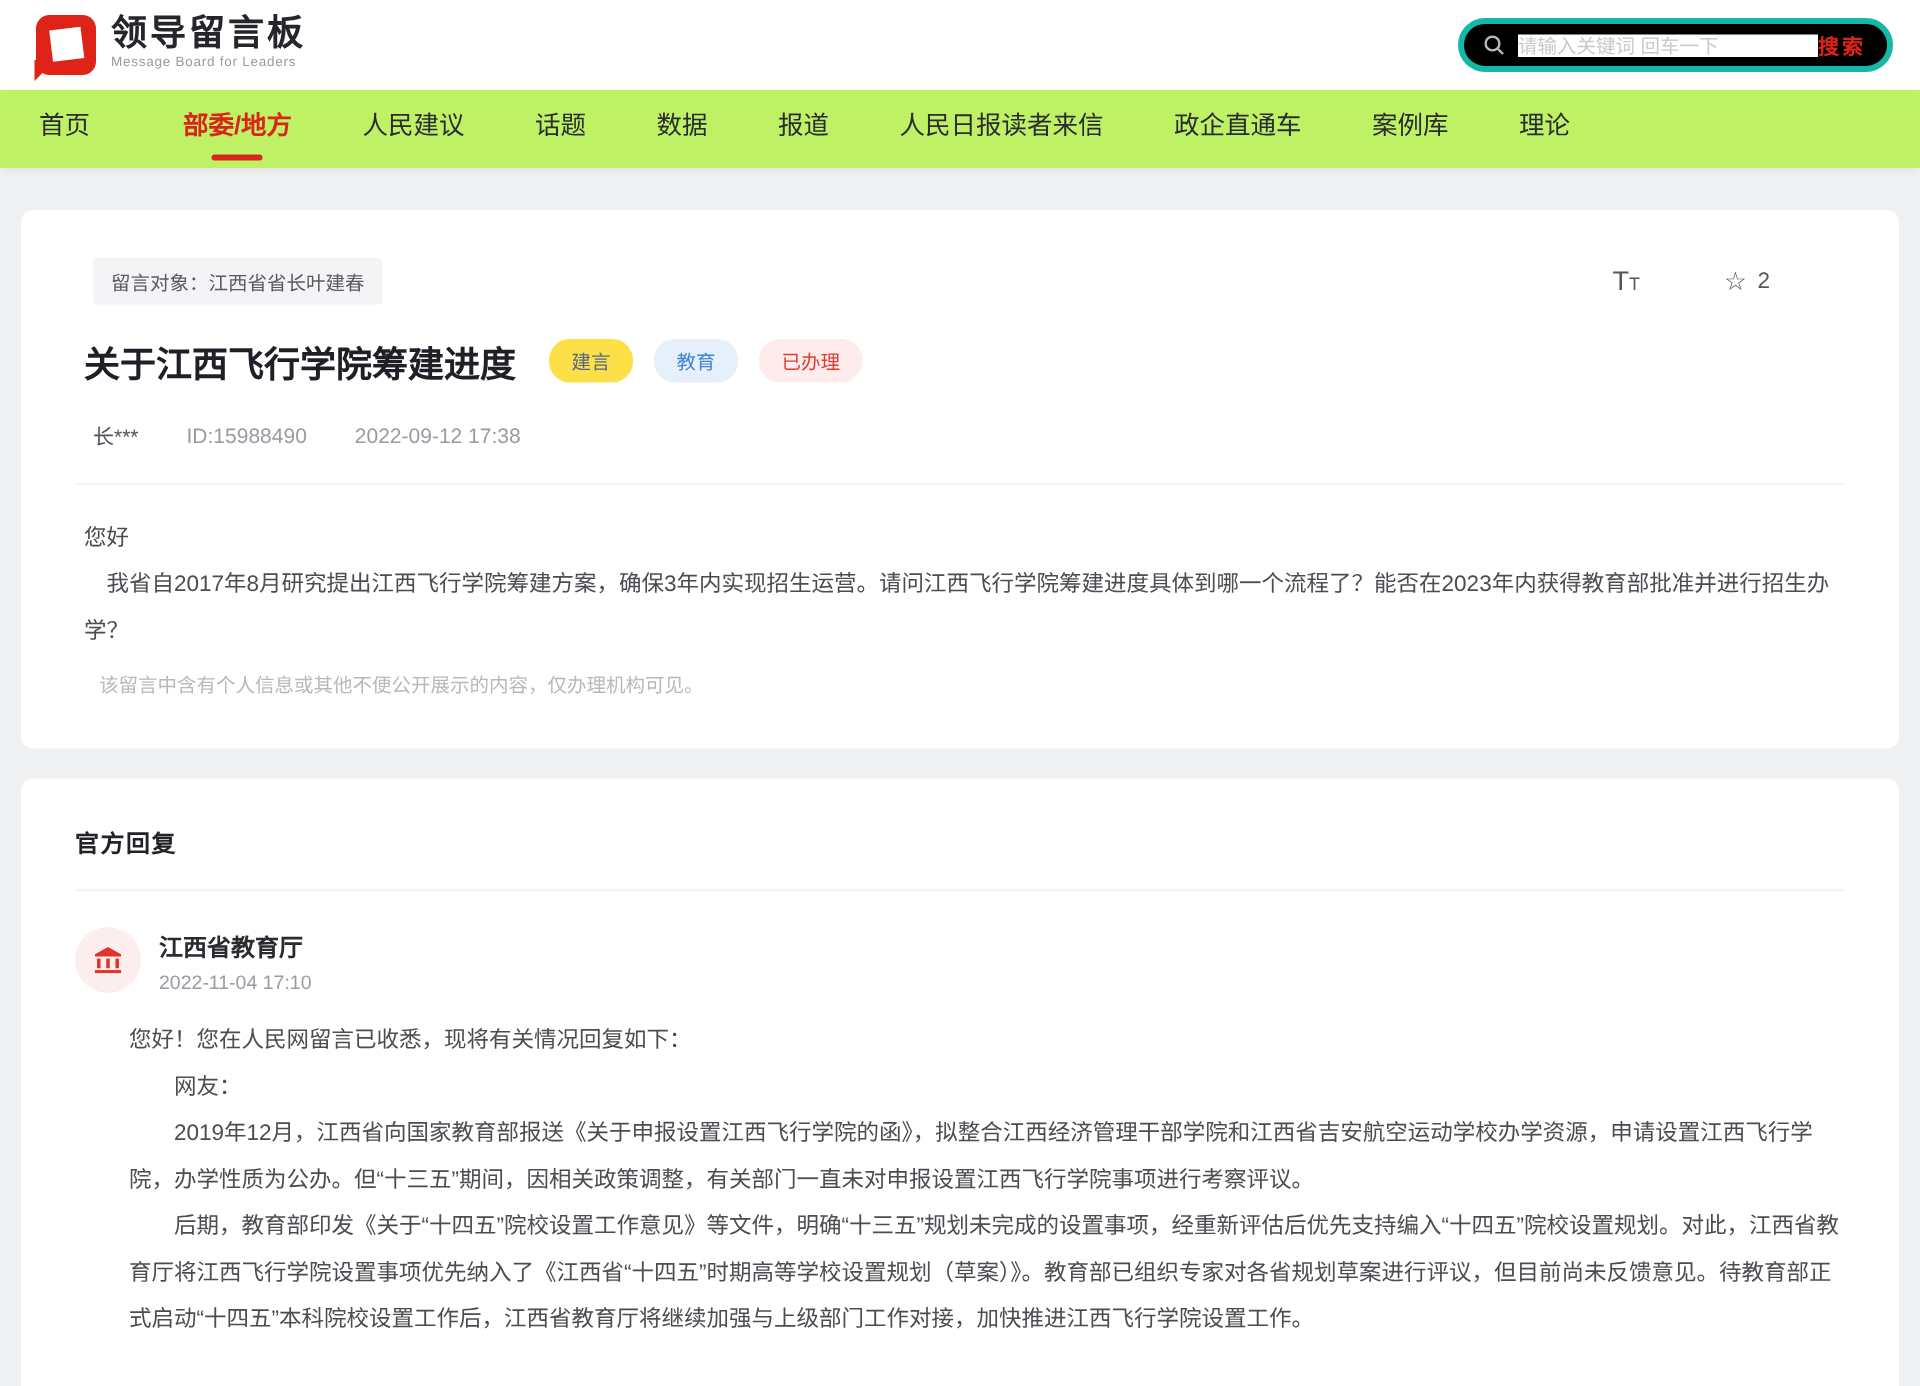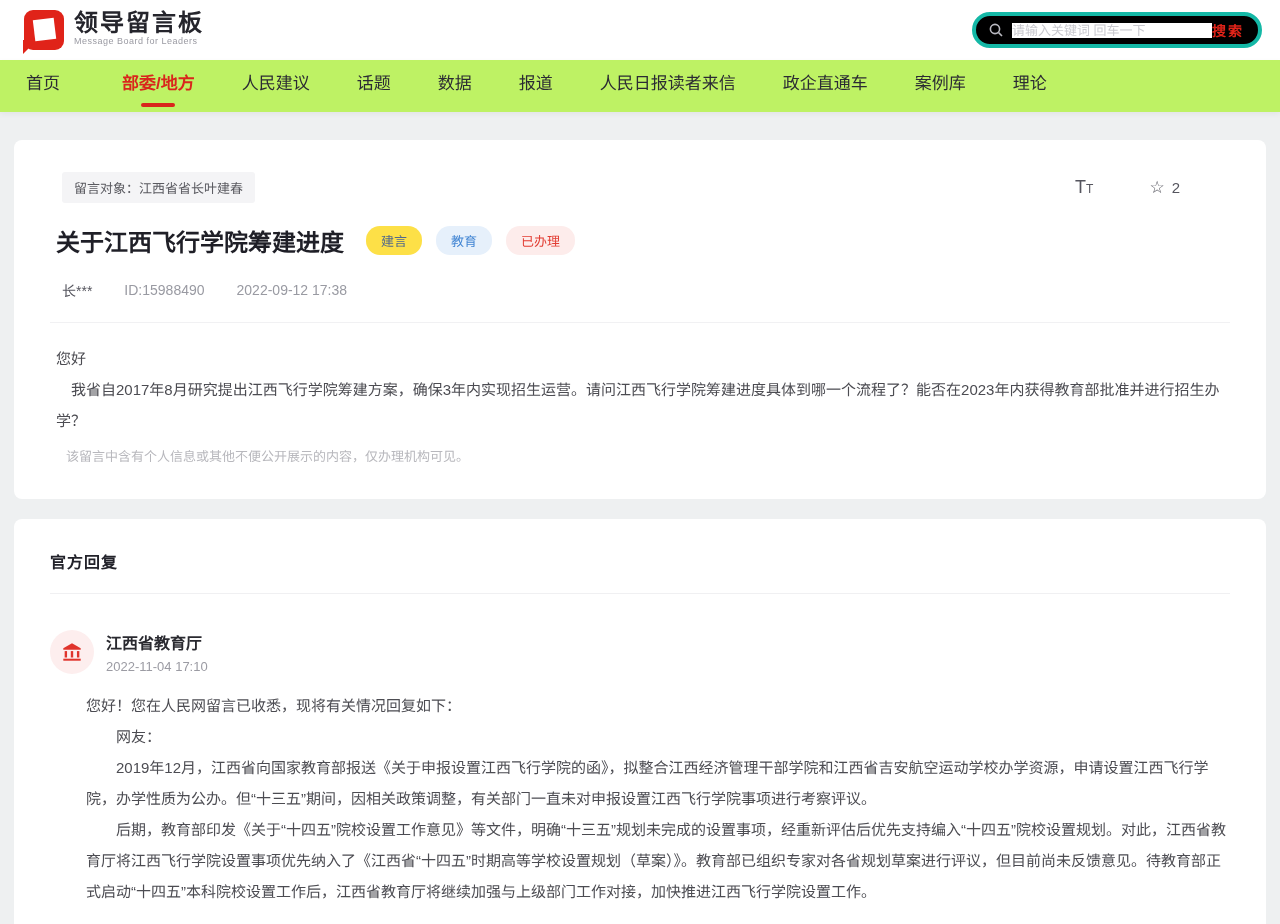--- a/index.html
+++ b/index.html
@@ -68,21 +68,21 @@
   .msg-divider { border-top:1px solid #f1f1f3; margin-top:22px; }
 
   .msg-body { margin:20px 0 0 6px; font-size:15px; line-height:31px; color:#4c4c52; }
   .msg-body p { margin:0; }
   .msg-body p:nth-child(2), .msg-body p:nth-child(3) { text-indent:1em; }
   .privacy-note { margin:10px 0 0 16px; font-size:13px; color:#b8b8bd; }
 
   .reply-card { padding:30px 36px 40px 36px; }
   .reply-title { font-size:16px; font-weight:bold; color:#22222a; letter-spacing:1px; }
   .reply-divider { border-top:1px solid #f0f0f2; margin-top:20px; }
-  .agency-row { display:flex; align-items:flex-start; gap:12px; margin-top:36px; }
+  .agency-row { display:flex; align-items:flex-start; gap:12px; margin-top:24px; }
   .agency-avatar { width:44px; height:44px; border-radius:50%; background:#fdeeee;
     display:flex; align-items:center; justify-content:center; color:#e0342c; flex:0 0 44px; }
   .agency-name { font-size:16px; font-weight:bold; color:#2a2a30; }
   .agency-time { font-size:13px; color:#9b9ba3; margin-top:5px; }
   .reply-body { margin:16px 0 0 36px; font-size:15px; line-height:31px; color:#4c4c52; }
   .reply-body p { margin:0; }
   .reply-body p:not(:first-child) { text-indent:2em; }
 </style>
 </head>
 <body>

